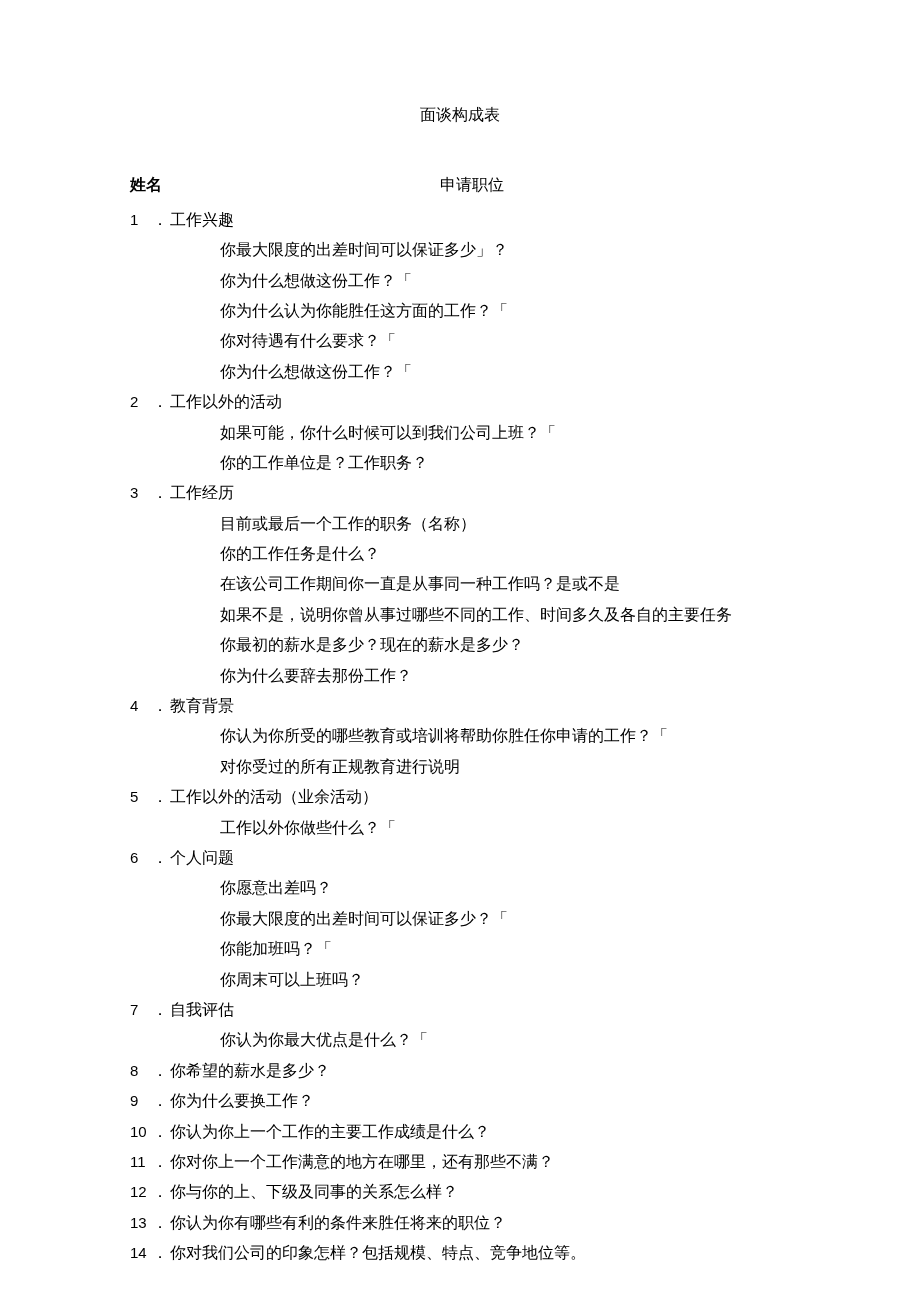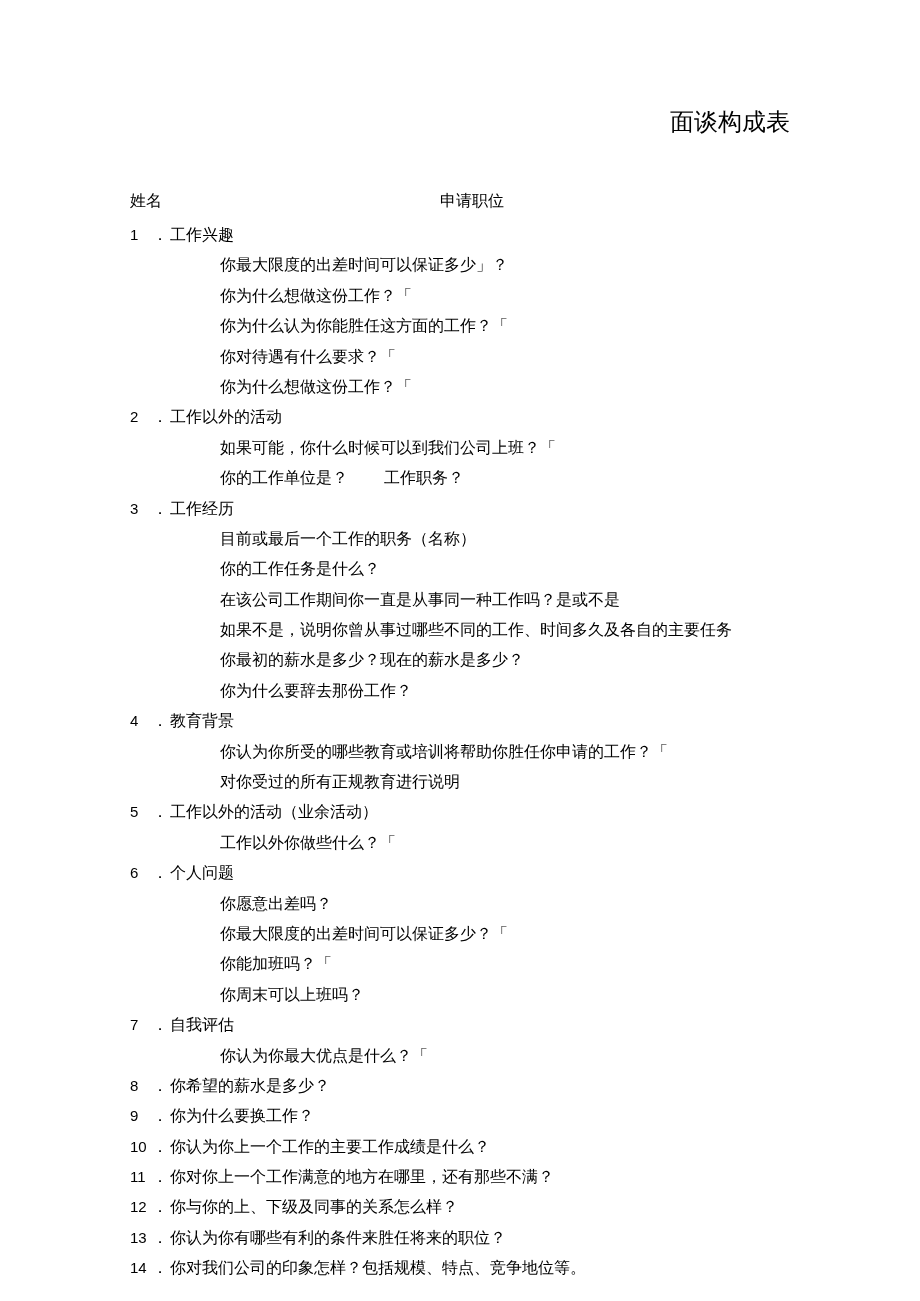--- a/index.html
+++ b/index.html
@@ -10,30 +10,31 @@
     color: #000;
     font-size: 16px;
     line-height: 1.9;
   }
   .page {
     width: 920px;
     padding: 100px 130px 80px 130px;
     box-sizing: border-box;
   }
   .title {
-    text-align: right;
-    font-size: 24px;
+    text-align: center;
+    font-size: 16px;
     margin-bottom: 40px;
   }
   .header-row {
     display: flex;
     margin-bottom: 4px;
   }
   .header-name {
     width: 310px;
+    font-weight: bold;
   }
   .section {
     display: flex;
     align-items: baseline;
   }
   .num-col {
     width: 22px;
     text-align: left;
     font-family: Arial, sans-serif;
     font-size: 15px;
@@ -44,21 +45,20 @@
     text-align: left;
     flex-shrink: 0;
   }
   .heading {
     flex: 1;
   }
   .sub-item {
     padding-left: 90px;
   }
   .inline-q .sub2 {
-    margin-left: 36px;
   }
 </style>
 </head>
 <body>
 
 <div class="page">
 
   <div class="title">面谈构成表</div>
 
   <div class="header-row">

